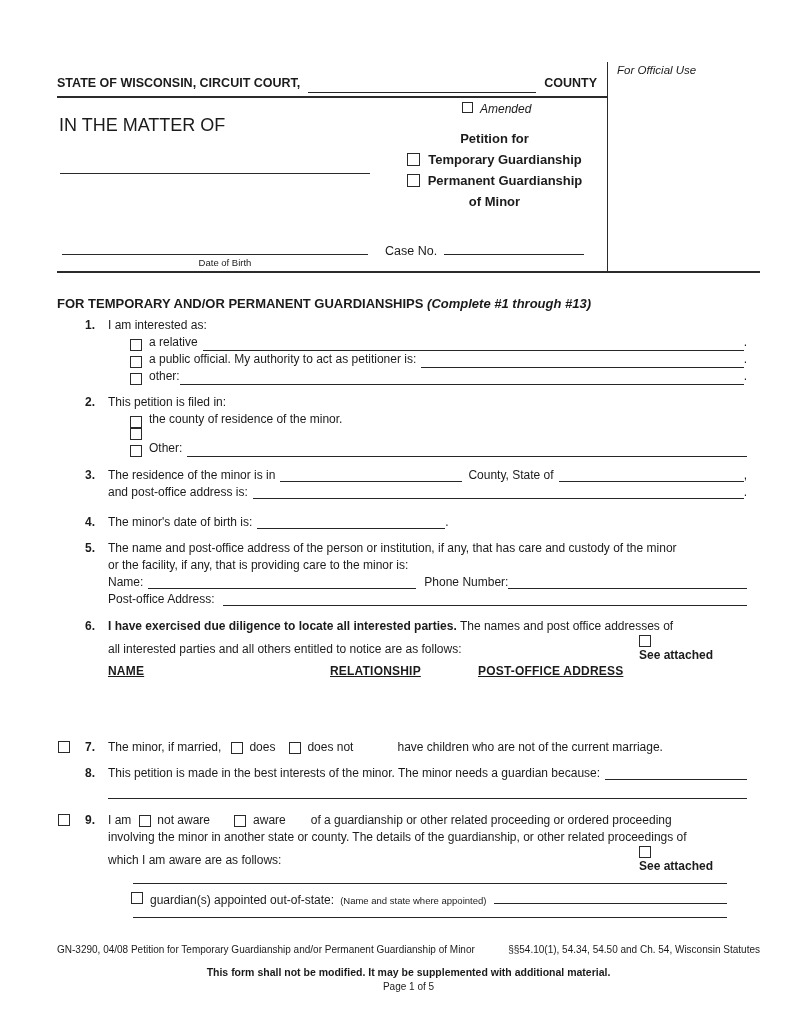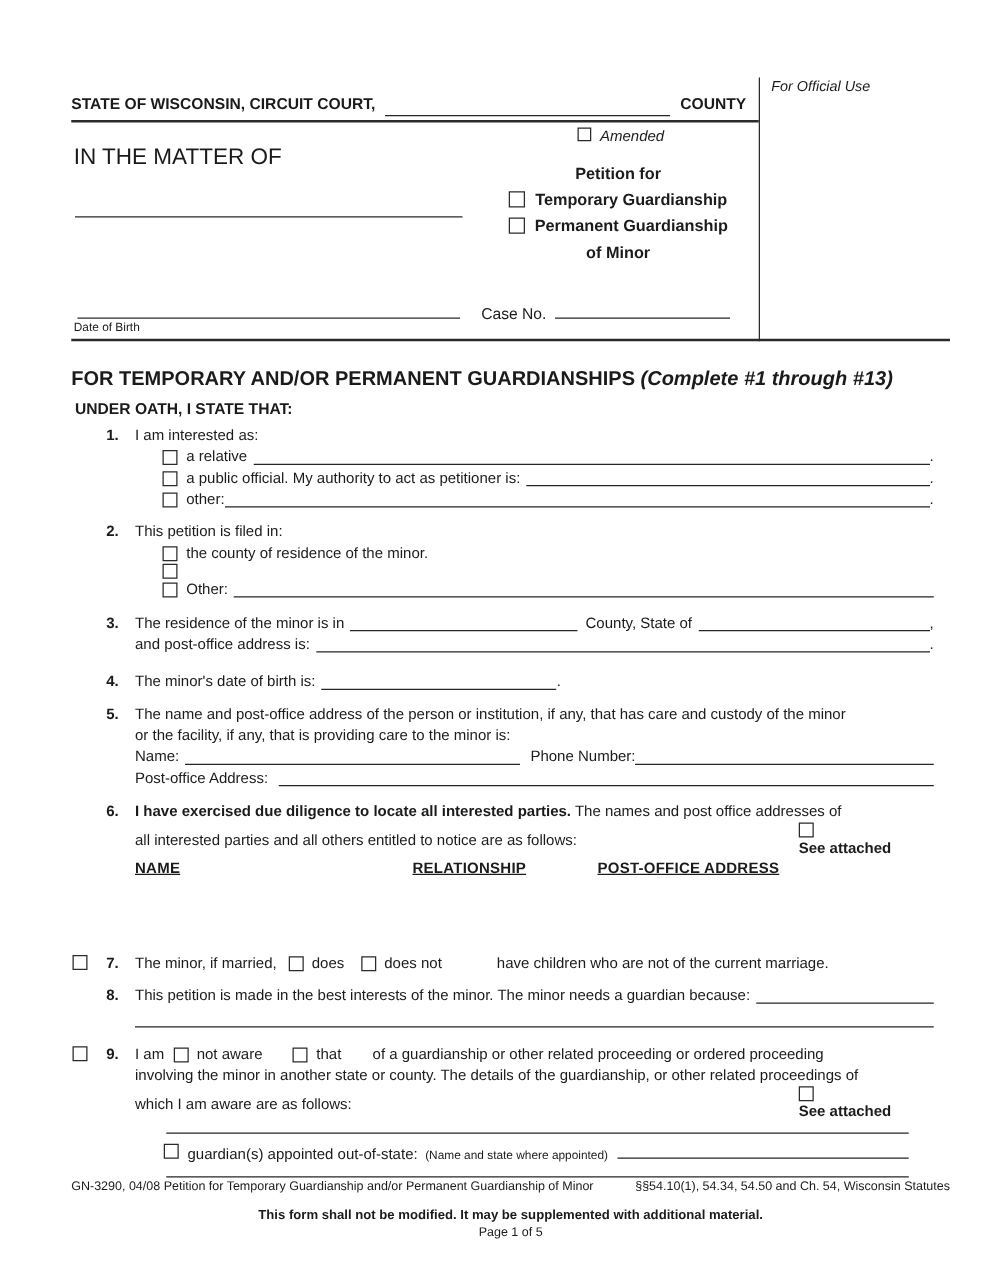--- a/index.html
+++ b/index.html
@@ -48,33 +48,33 @@
   .in-matter { position:absolute; left:2px; top:55px; font-size:18px; }
   .amended-row { position:absolute; left:405px; top:42px; display:flex; align-items:baseline;font-style:italic; }
   .amended-row .cb { width:11px; height:11px; margin-right:7px; }
   .petition-title {
     position:absolute; left:325px; top:68px; width:225px;
     text-align:center; font-weight:bold; font-size:13px; line-height:21px;
   }
   .petition-title .cb { width:13px; height:13px; vertical-align:-2px; margin-right:8px; }
   .matter-line { position:absolute; left:3px; top:113px; width:310px; border-bottom:1.5px solid #2b2b2b; height:0; }
   .dob-line { position:absolute; left:5px; top:194px; width:306px; border-bottom:1.5px solid #2b2b2b; height:0; }
-  .dob-label { position:absolute; left:2px; top:197px; width:306px; text-align:left; font-size:9.5px; }
+  .dob-label { position:absolute; left:15px; top:197px; width:306px; text-align:center; font-size:9.5px; }
   .case-row { position:absolute; left:328px; top:182px; display:flex; align-items:baseline; font-size:12.5px; }
   .case-blank { width:140px; margin-left:7px; }
 
   
   .main { position:absolute; left:57px; top:296px; width:690px; }
-  .sec-head { font-weight:bold; font-size:16px; line-height:16px; }
+  .sec-head { font-weight:bold; font-size:13px; line-height:16px; }
   .oath { font-weight:bold; font-size:12.5px; margin:7px 0 0 3px; line-height:16px; }
   .item { display:flex; align-items:flex-start; padding-left:28px; position:relative; }
   .num { flex:none; width:23px; font-weight:bold; line-height:17px; }
   .ibody { flex:1 1 auto; min-width:0; }
   .line { line-height:17px; }
-  .opt { display:flex; align-items:center; padding-left:22px; line-height:17px; }
+  .opt { display:flex; align-items:flex-end; padding-left:22px; line-height:17px; }
   .opt .cb { margin-right:7px; }
   .flagbox { position:absolute; left:1px; top:2px; }
   .gap5 { margin-left:5px; } .gap8 { margin-left:8px; }
   .cols { position:relative; height:17px; font-weight:bold; }
   .cols span { position:absolute; text-decoration:underline; letter-spacing:0.2px; }
   .col-name { left:0; } .col-rel { left:222px; } .col-addr { left:370px; }
   .see-att { display:flex; align-items:baseline; margin-left:auto; margin-right:34px; font-weight:bold;flex-direction:column; }
   .see-att .cb { margin-right:7px; }
   .g-row { display:flex; align-items:baseline; padding-left:23px; line-height:16px; }
   .g-row .cb { margin-right:7px; }
@@ -132,21 +132,20 @@
     </div>
   </div>
 
   <div class="main">
 
     <div class="sec-head">
       <span>FOR TEMPORARY AND/OR PERMANENT GUARDIANSHIPS</span>
       <span class="it">(Complete #1 through #13)</span>
     </div>
 
-    <div class="oath">UNDER OATH, I STATE THAT:</div>
 
     <div class="item" style="margin-top:5px">
       <span class="num">1.</span>
       <div class="ibody">
         <div class="line">I am interested as:</div>
         <div class="opt">
           <span class="cb"></span>
           <span>a relative</span>
           <span class="blank grow gap5"></span>
           <span>.</span>
@@ -283,21 +282,21 @@
 
     <div class="item" style="margin-top:13px">
       <span class="cb flagbox"></span>
       <span class="num">9.</span>
       <div class="ibody">
         <div class="line flexrow">
           <span>I am</span>
           <span class="cb" style="margin-left:8px; margin-right:6px;"></span>
           <span>not aware</span>
           <span class="cb" style="margin-left:24px; margin-right:7px;"></span>
-          <span>that</span>
+          <span>aware</span>
           <span style="margin-left:25px;">of a guardianship or other related proceeding or ordered proceeding</span>
         </div>
         <div class="line">involving the minor in another state or county. The details of the guardianship, or other related proceedings of</div>
         <div class="line flexrow">
           <span>which I am aware are as follows:</span>
           <span class="see-att">
             <span class="cb"></span>
             <span>See attached</span>
           </span>
         </div>

